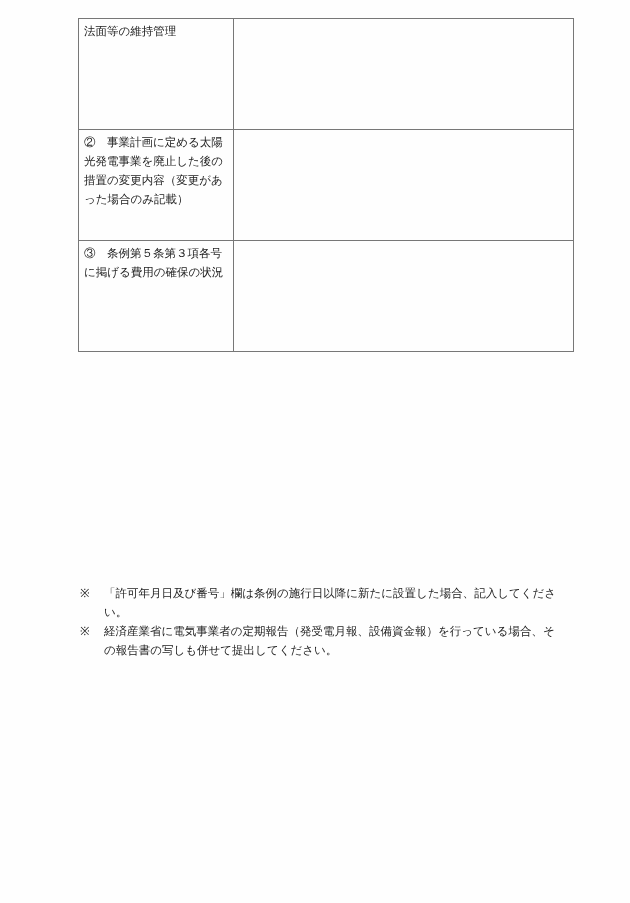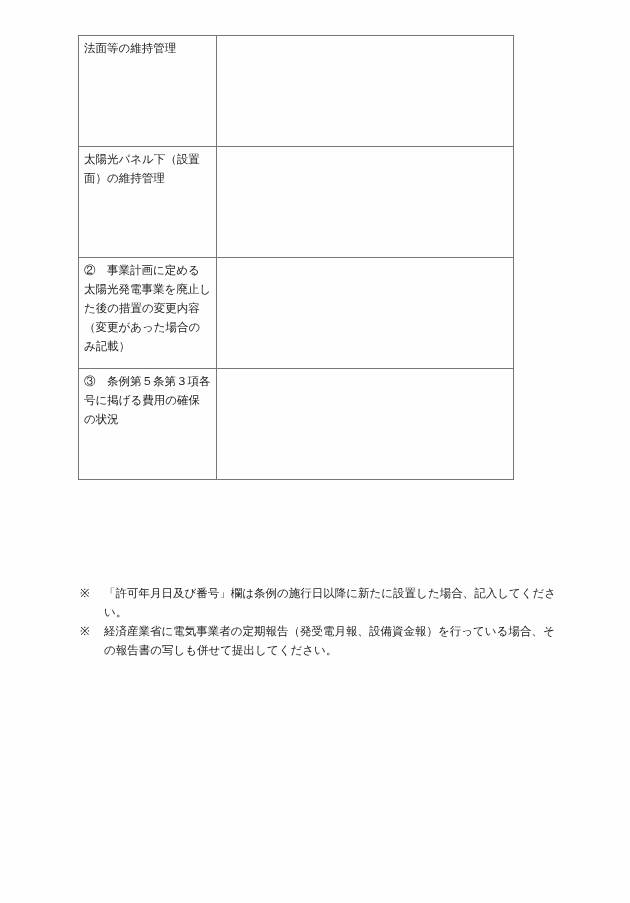--- a/index.html
+++ b/index.html
@@ -1,36 +1,32 @@
 <!DOCTYPE html>
 <html><head>
 <meta charset="utf-8">
 <style>
   html, body { margin:0; padding:0; background:#fefefe; }
   body { width:630px; height:903px; position:relative; font-family:"DejaVu Serif","Liberation Serif",serif; color:#222; }
-  .tbl { position:absolute; left:78px; top:35px; width:436px; border-collapse:collapse; }
+  .tbl { position:absolute; left:78px; top:18px; width:496px; border-collapse:collapse; }
   .tbl td { border:1px solid #777; vertical-align:top; padding:3px 5px; font-size:11.5px; line-height:19px; height:104px; }
   .tbl td.label { width:139px; }
   .tbl td.value { width:318px; }
   .notes { position:absolute; left:80px; top:584px; width:480px; font-size:11.5px; line-height:19px; }
   .note { display:flex; }
   .note .mark { width:24px; flex:none; }
   .note .txt { flex:1; text-indent:0; }
 </style>
 </head>
 <body>
 
 <table class="tbl">
   <tbody>
       <tr>
     <td class="label">法面等の維持管理</td>
-    <td class="value"></td>
-  </tr>
-  <tr>
-    <td class="label">太陽光パネル下（設置面）の維持管理</td>
     <td class="value"></td>
   </tr>
   <tr>
     <td class="label">②　事業計画に定める太陽光発電事業を廃止した後の措置の変更内容（変更があった場合のみ記載）</td>
     <td class="value"></td>
   </tr>
   <tr>
     <td class="label">③　条例第５条第３項各号に掲げる費用の確保の状況</td>
     <td class="value"></td>
   </tr>

